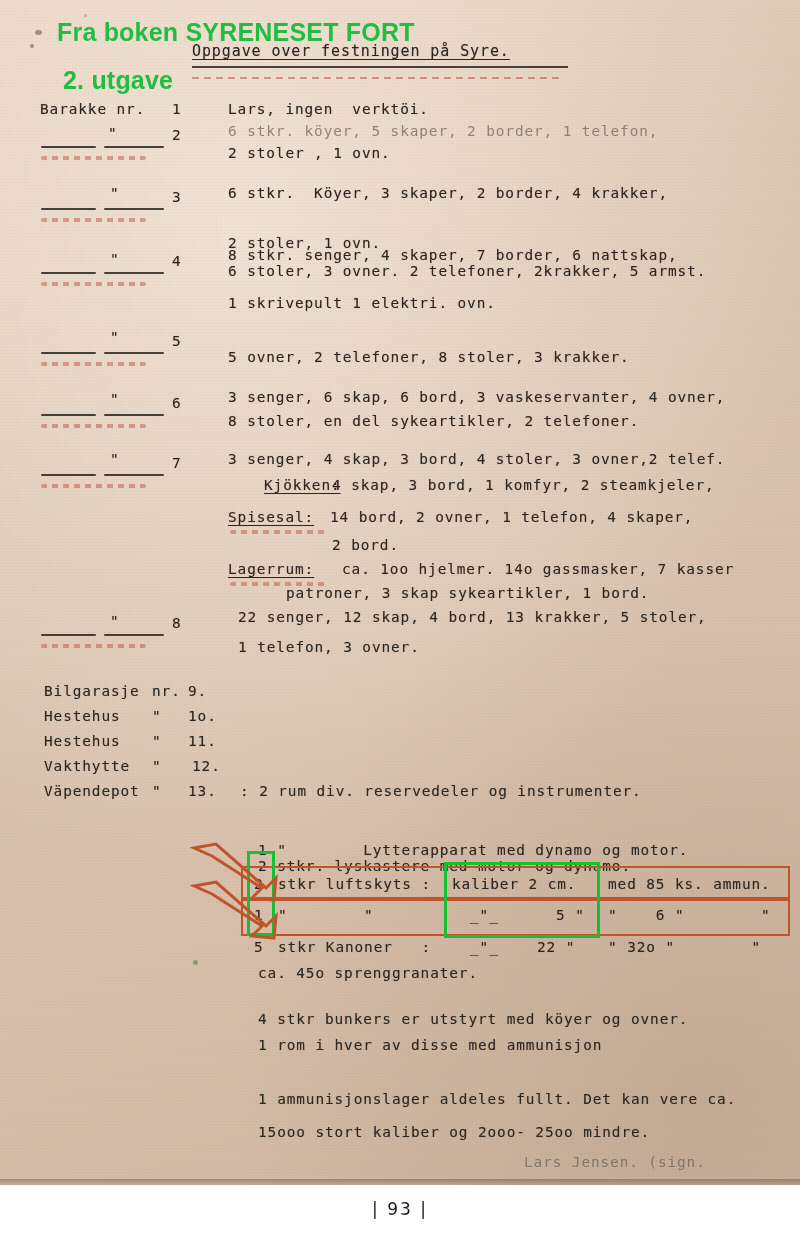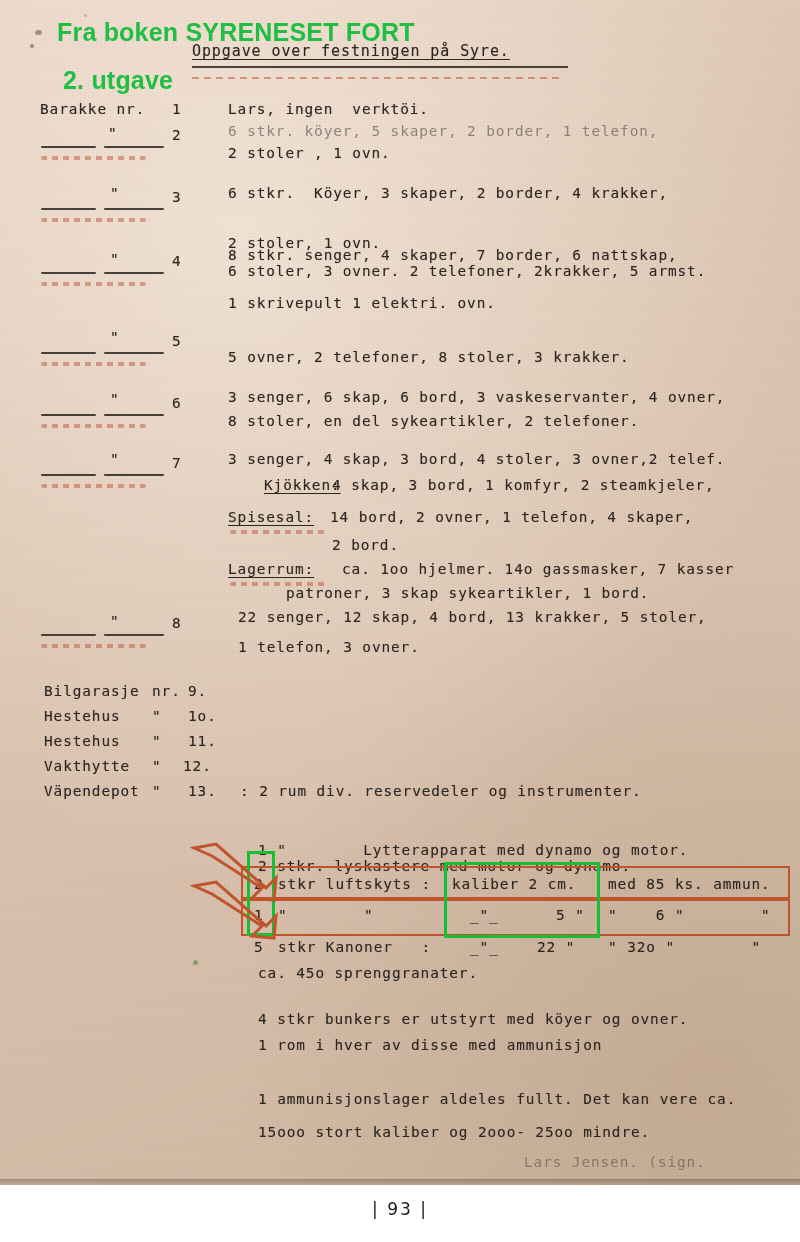--- a/index.html
+++ b/index.html
@@ -178,21 +178,21 @@
     <div class="tw" style="left:44px;top:709px;">Hestehus</div>
     <div class="tw" style="left:152px;top:709px;">"</div>
     <div class="tw" style="left:188px;top:709px;">1o.</div>
 
     <div class="tw" style="left:44px;top:734px;">Hestehus</div>
     <div class="tw" style="left:152px;top:734px;">"</div>
     <div class="tw" style="left:188px;top:734px;">11.</div>
 
     <div class="tw" style="left:44px;top:759px;">Vakthytte</div>
     <div class="tw" style="left:152px;top:759px;">"</div>
-    <div class="tw" style="left:183px;top:759px;">12.</div>
+    <div class="tw" style="left:192px;top:759px;">12.</div>
 
     <div class="tw" style="left:44px;top:784px;">Väpendepot</div>
     <div class="tw" style="left:152px;top:784px;">"</div>
     <div class="tw" style="left:188px;top:784px;">13.</div>
     <div class="tw" style="left:240px;top:784px;">: 2 rum div. reservedeler og instrumenter.</div>
   </div>
 
   <div class="tw" style="left:258px;top:820px;margin-top:39px;">2 stkr. lyskastere med motor og dynamo.</div>
   <div class="tw" style="left:258px;top:843px;">1 "        Lytterapparat med dynamo og motor.</div>
 

